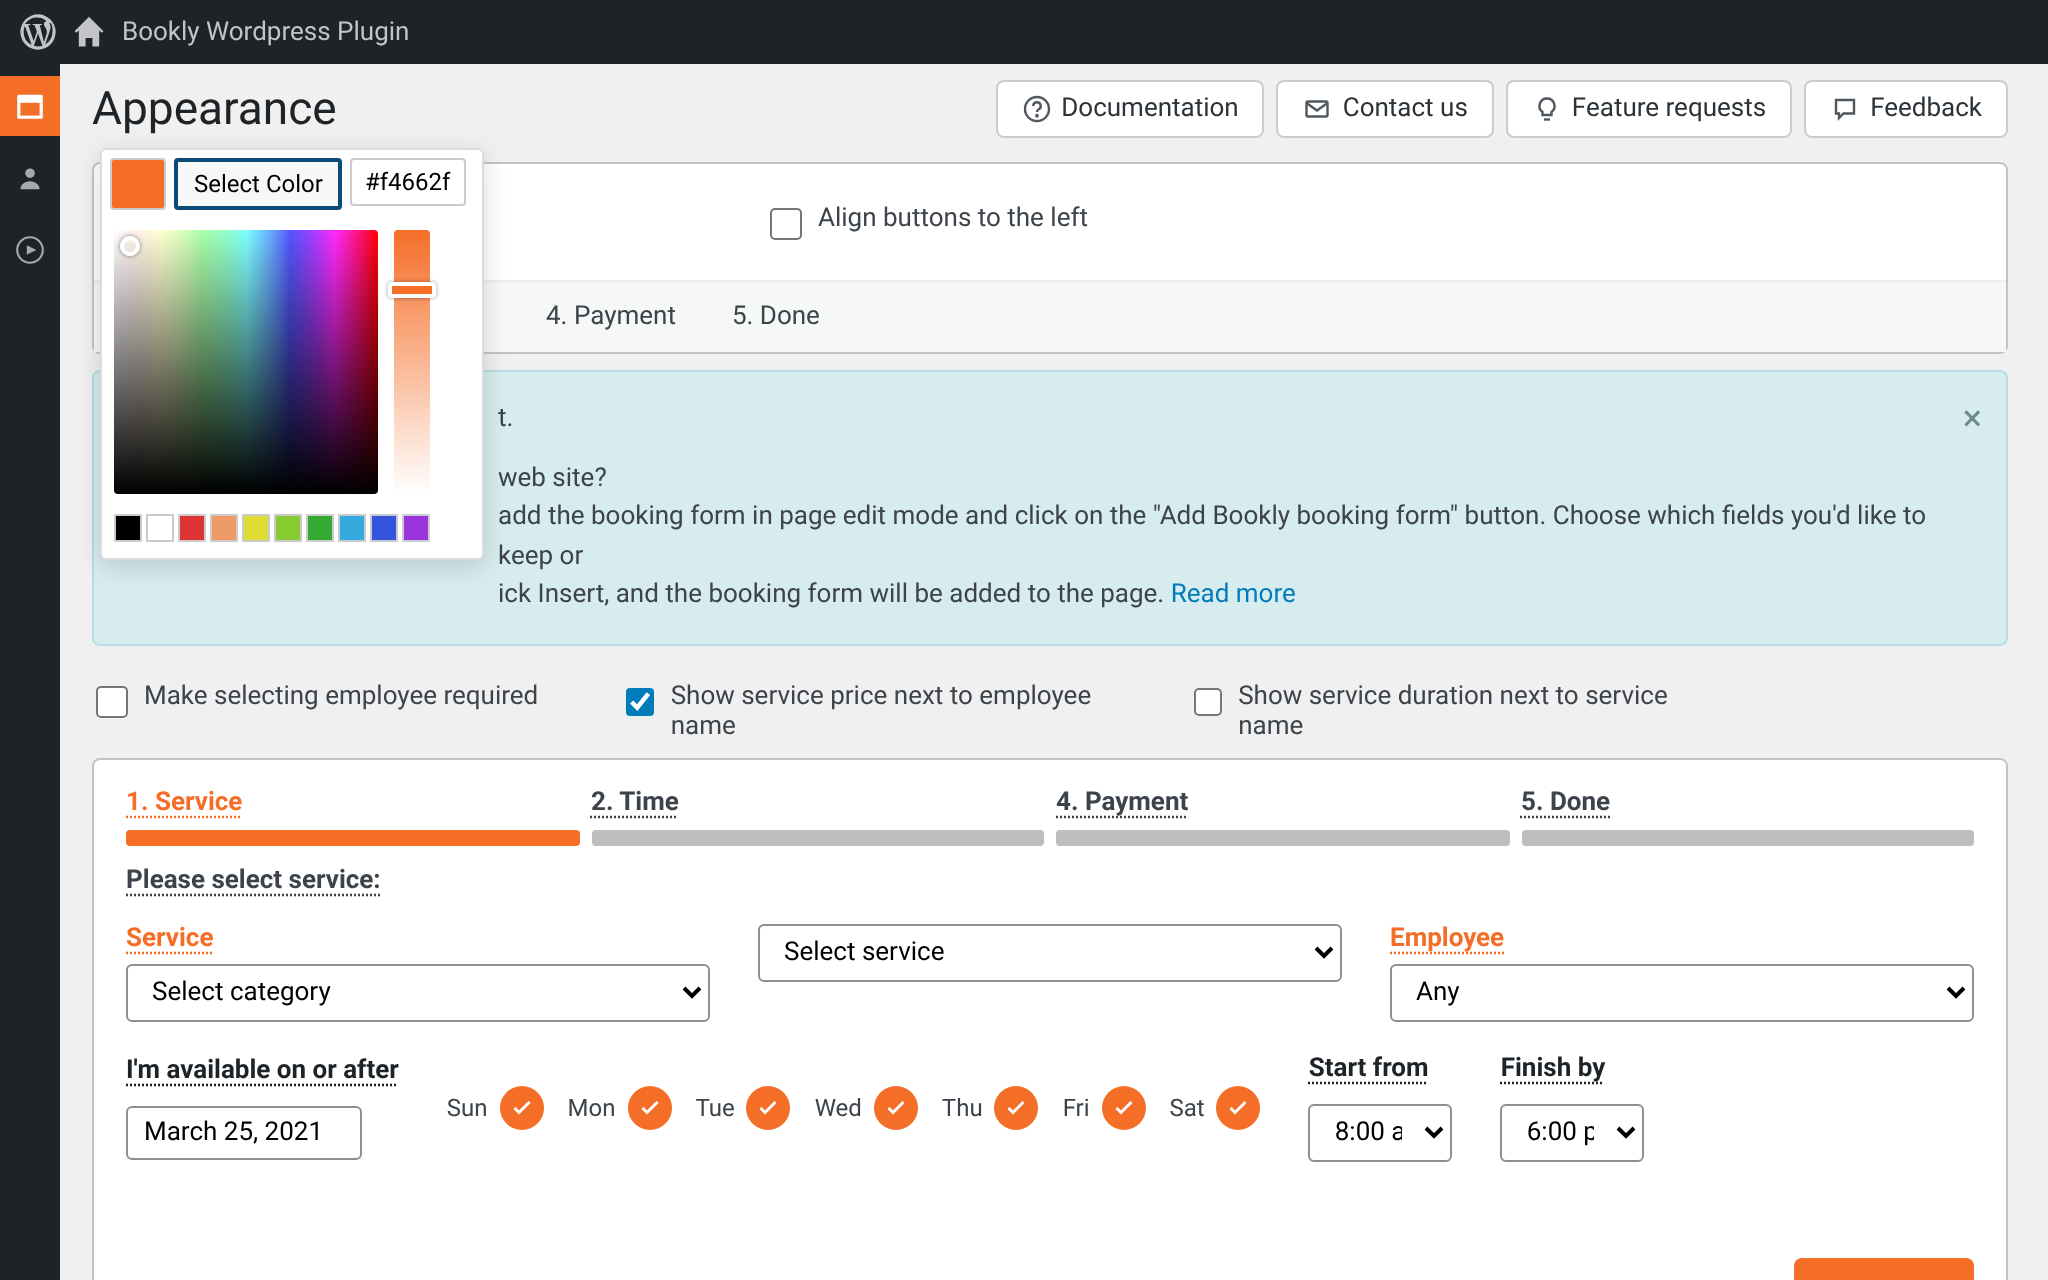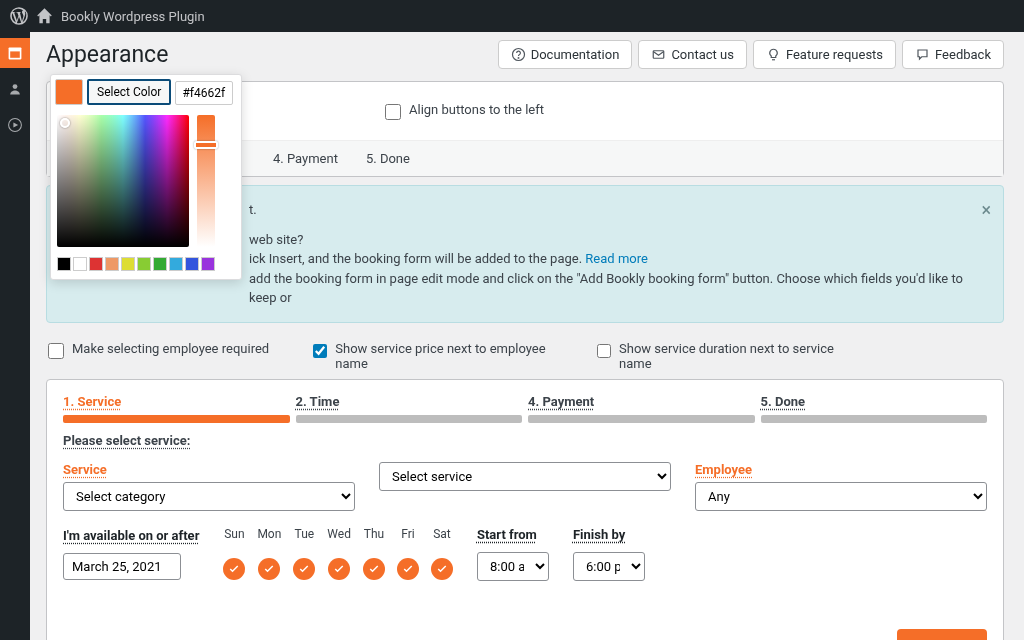--- a/index.html
+++ b/index.html
@@ -39,27 +39,27 @@
 .step.active .bar{background:#f56e28}
 .pss{font-weight:700;text-decoration:underline dotted;text-underline-offset:3px;margin-bottom:14px;display:inline-block}
 .row3{display:flex;gap:24px}
 .col{flex:1}
 .flbl{font-weight:700;color:#f56e28;text-decoration:underline dotted;text-underline-offset:3px;font-size:13px;display:block;margin-bottom:5px}
 .flbl.blk{color:#1d2327}
 .sel{width:100%;padding:5px 8px;border:1px solid #8c8f94;border-radius:3px;background:#fff;font-size:13px}
 .avail{display:flex;gap:24px;margin-top:16px;align-items:center}
 .avail-col{display:flex;flex-direction:column;gap:5px}
 .days{display:flex;gap:12px;align-items:flex-start}
-.day{display:flex;flex-direction:column;align-items:center;gap:17px;font-size:12px}
+.day{display:flex;flex-direction:row;align-items:center;gap:6px;font-size:12px}
 .daychip{width:22px;height:22px;border-radius:50%;background:#f56e28;display:flex;align-items:center;justify-content:center}
 .daychip svg{width:12px;height:12px;fill:#fff}
 .nextrow{display:flex;justify-content:flex-end;margin-top:48px}
 .nextbtn{background:#f56e28;color:#fff;border:none;border-radius:4px;padding:8px 26px;font-size:15px;font-weight:600;cursor:pointer}
 .colorpick{position:absolute;left:50px;top:74px;width:192px;background:#fff;border:1px solid #dcdcde;border-radius:3px;box-shadow:0 3px 12px rgba(0,0,0,.15);z-index:50}
-.cp-top{display:flex;gap:4px;padding:4px;align-items:flex-end}
+.cp-top{display:flex;gap:4px;padding:4px;align-items:flex-start}
 .cp-sw{width:28px;height:26px;background:#f56e28;border:1px solid #ccc;border-radius:2px}
 .cp-btn{border:2px solid #0a4b78;background:#f6f7f7;padding:4px 8px;font-size:12px;border-radius:2px}
 .cp-hex{border:1px solid #ccc;padding:4px 6px;font-size:12px;width:58px;border-radius:2px}
 .cp-body{padding:6px;display:flex;gap:8px}
 .cp-grad{width:132px;height:132px;position:relative;background:linear-gradient(to bottom,transparent,#000),linear-gradient(to right,#fff,transparent),linear-gradient(to right,#f00,#ff0,#0f0,#0ff,#00f,#f0f,#f00);border-radius:2px}
 .cp-dot{position:absolute;left:3px;top:3px;width:10px;height:10px;border:2px solid #fff;border-radius:50%;box-shadow:0 0 2px rgba(0,0,0,.5)}
 .cp-hue{width:18px;height:132px;background:linear-gradient(to bottom,#f56e28,#fff);position:relative;border-radius:2px}
 .cp-hh{position:absolute;left:-3px;top:26px;width:24px;height:8px;border:2px solid #fff;box-shadow:0 0 2px rgba(0,0,0,.4);border-radius:2px;background:#f56e28}
 .cp-swatches{display:flex;gap:2px;padding:4px 6px 8px}
 .cp-swatches span{width:14px;height:14px;border:1px solid #ccc}
@@ -148,22 +148,22 @@
     <div class="stepstabs">
       <span style="margin-left:210px">4. Payment</span>
       <span>5. Done</span>
     </div>
   </div>
 
   <div class="notice">
     <span class="close">×</span>
     <div style="margin-left:186px">t.</div>
     <div style="margin-top:10px;margin-left:186px">web site?</div>
+    <div style="margin-left:186px"><span>add the booking form in page edit mode and click on the "Add Bookly booking form" button. Choose which fields you'd like to keep or</span></div>
     <div style="margin-left:186px"><span>ick Insert, and the booking form will be added to the page. </span><a href="#">Read more</a></div>
-    <div style="margin-left:186px"><span>add the booking form in page edit mode and click on the "Add Bookly booking form" button. Choose which fields you'd like to keep or</span></div>
   </div>
 
   <div class="opts2">
     <label class="chkrow">
         <input type="checkbox" style="">
         <span>Make selecting employee required</span>
       </label>
     <label class="chkrow chk">
         <input type="checkbox" checked="" style="">
         <span>Show service price next to employee name</span>

